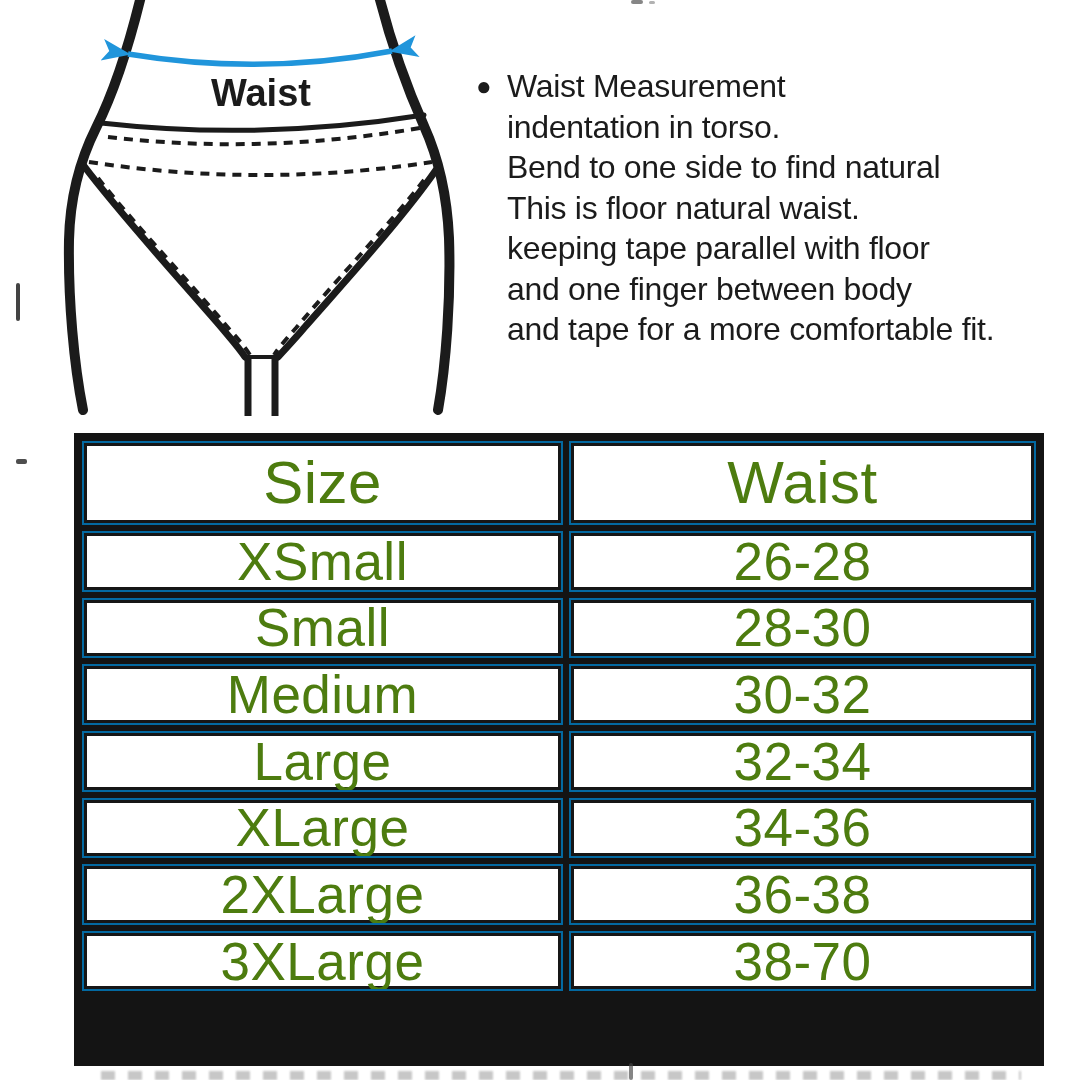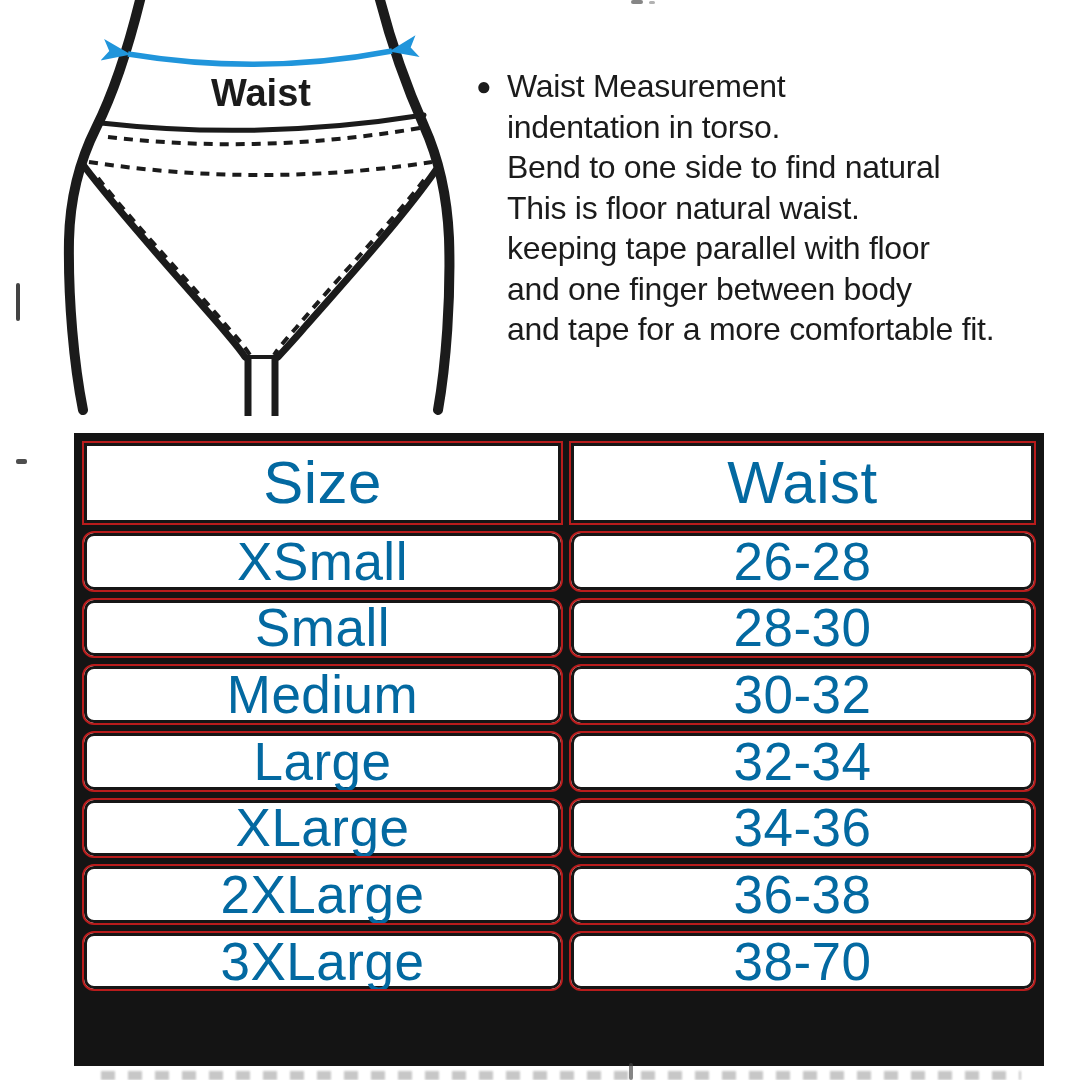--- a/index.html
+++ b/index.html
@@ -61,31 +61,31 @@
     box-sizing: border-box;
     border: 8px solid #141414;
     background: #141414;
     display: grid;
     grid-template-columns: 1.03fr 1fr;
     grid-template-rows: 84px repeat(8, 1fr);
     gap: 6px;
   }
   .cell {
     background: #ffffff;
-    border: 2px solid #b91c1c;
+    border: 2px solid #0369a1;
     box-shadow: inset 0 0 0 3px #161616;
     display: flex;
     align-items: center;
     justify-content: center;
     overflow: hidden;
-    color: #0369a1;
+    color: #4d7c0f;
     line-height: 1;
   }
   .cell.header { font-size: 60px; letter-spacing: 0.5px; }
-  .cell.data   { font-size: 53px; letter-spacing: 0.5px; border-radius: 12px; }
+  .cell.data   { font-size: 53px; letter-spacing: 0.5px; }
 
   
   .artifact { position: absolute; background: #222222; }
   .artifact-top-speck-1 { left: 615px; top: 0; width: 12px; height: 4px; opacity: .55; border-radius: 2px; }
   .artifact-top-speck-2 { left: 633px; top: 1px; width: 6px; height: 3px; opacity: .35; border-radius: 2px; }
   .artifact-left-stroke { left: 0; top: 283px; width: 4px; height: 38px; opacity: .85; border-radius: 2px; }
   .artifact-left-tick   { left: 0; top: 459px; width: 11px; height: 5px; opacity: .8; border-radius: 2px; }
   .artifact-bottom-strip {
     position: absolute;
     left: 85px; top: 1071px; width: 920px; height: 9px;

